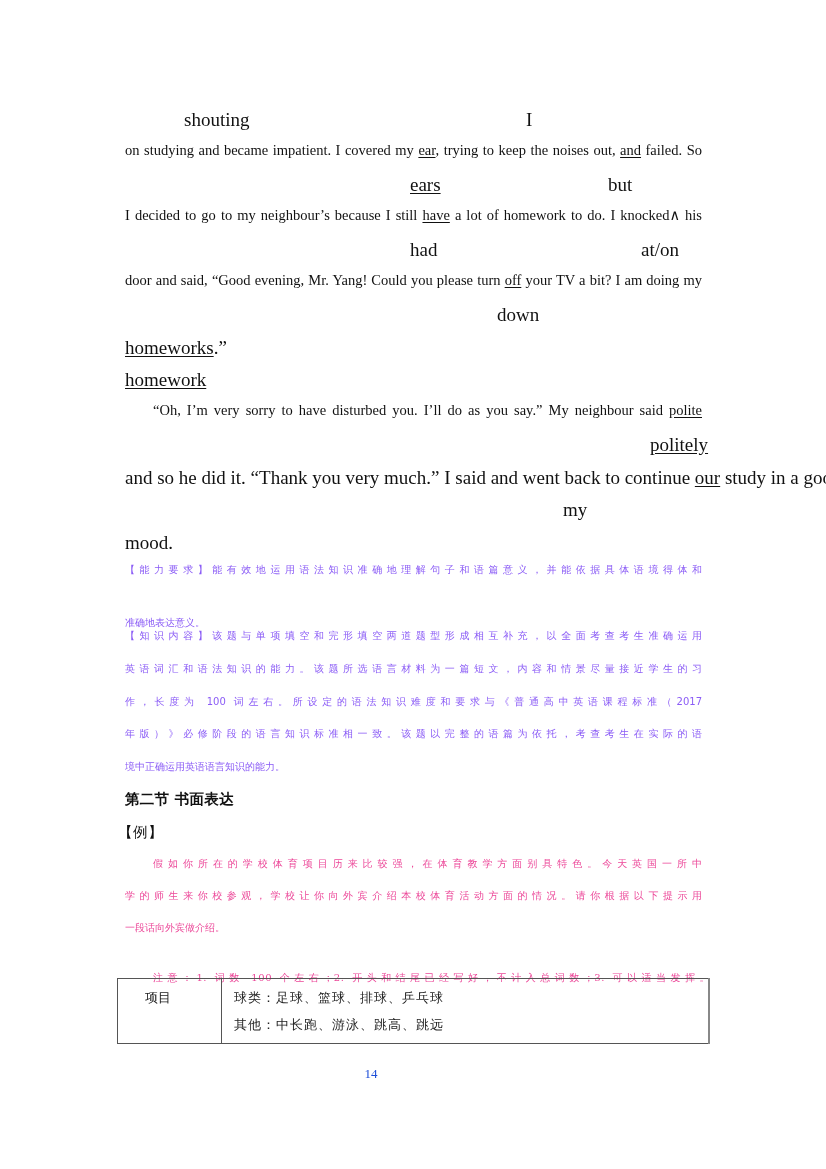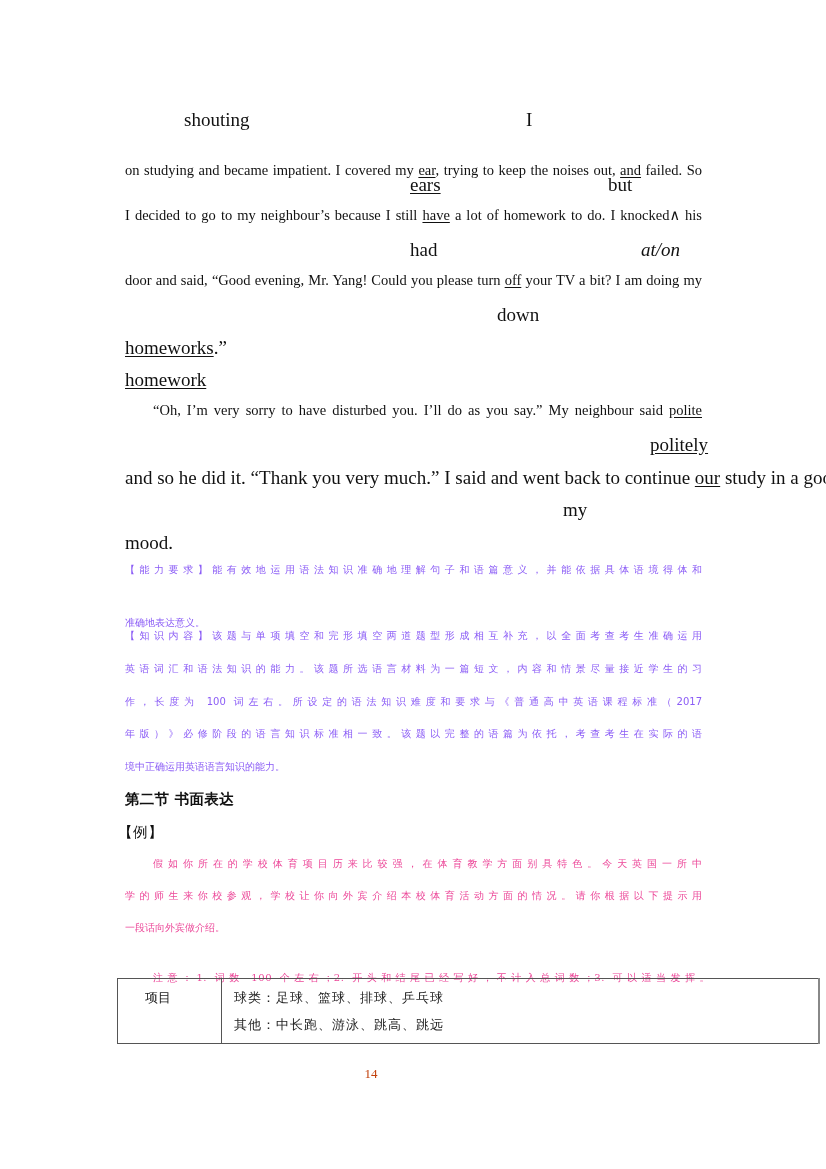--- a/index.html
+++ b/index.html
@@ -54,21 +54,21 @@
     .cn-line.last { text-align-last: left; }
     .kai {
       font-family: "DejaVu Serif", "Liberation Serif", serif;
       font-size: 10px;
       color: #ec4899;
     }
     table.items {
       position: absolute;
       left: 117px;
       top: 978px;
-      width: 703px;
+      width: 593px;
       border-collapse: collapse;
       border: 1px solid #555;
       border-right: 2px solid #888;
       font-family: "DejaVu Serif", "Liberation Serif", serif;
       font-size: 13px;
       color: #222;
     }
     table.items td {
       border: 1px solid #555;
       vertical-align: top;
@@ -89,44 +89,44 @@
       letter-spacing: 1px;
     }
     .page-num {
       position: absolute;
       left: 0;
       width: 742px;
       top: 1066px;
       text-align: center;
       font-family: "Liberation Serif", serif;
       font-size: 13px;
-      color: #c2410c;
+      color: #1d4ed8;
     }
   </style>
 </head>
 <body>
 
 <div>
 
   <span class="en" style="left:184px; top:110px;">shouting</span>
   <span class="en" style="left:526px; top:110px;">I</span>
 
-  <div class="justify-line" style="top:142px;margin-top:20px;">
+  <div class="justify-line" style="top:142px;">
     <span>on studying and became impatient. I covered my </span><span class="u">ear</span><span>, trying to keep the noises out, </span><span class="u">and</span><span> failed. So</span>
   </div>
 
   <span class="en u" style="left:410px; top:175px;">ears</span>
   <span class="en" style="left:608px; top:175px;">but</span>
 
   <div class="justify-line" style="top:207px;">
     <span>I decided to go to my neighbour’s because I still </span><span class="u">have</span><span> a lot of homework to do. I knocked∧ his</span>
   </div>
 
   <span class="en" style="left:410px; top:240px;">had</span>
-  <span class="en" style="left:641px; top:240px;font-style:italic;">at/on</span>
+  <span class="en" style="left:641px; top:240px;">at/on</span>
 
   <div class="justify-line" style="top:272px;">
     <span>door and said, “Good evening, Mr. Yang! Could you please turn </span><span class="u">off</span><span> your TV a bit? I am doing my</span>
   </div>
 
   <span class="en" style="left:497px; top:305px;">down</span>
 
   <span class="en" style="left:125px; top:338px;"><span class="u">homeworks</span><span>.”</span></span>
 
   <span class="en u" style="left:125px; top:370px;">homework</span>

